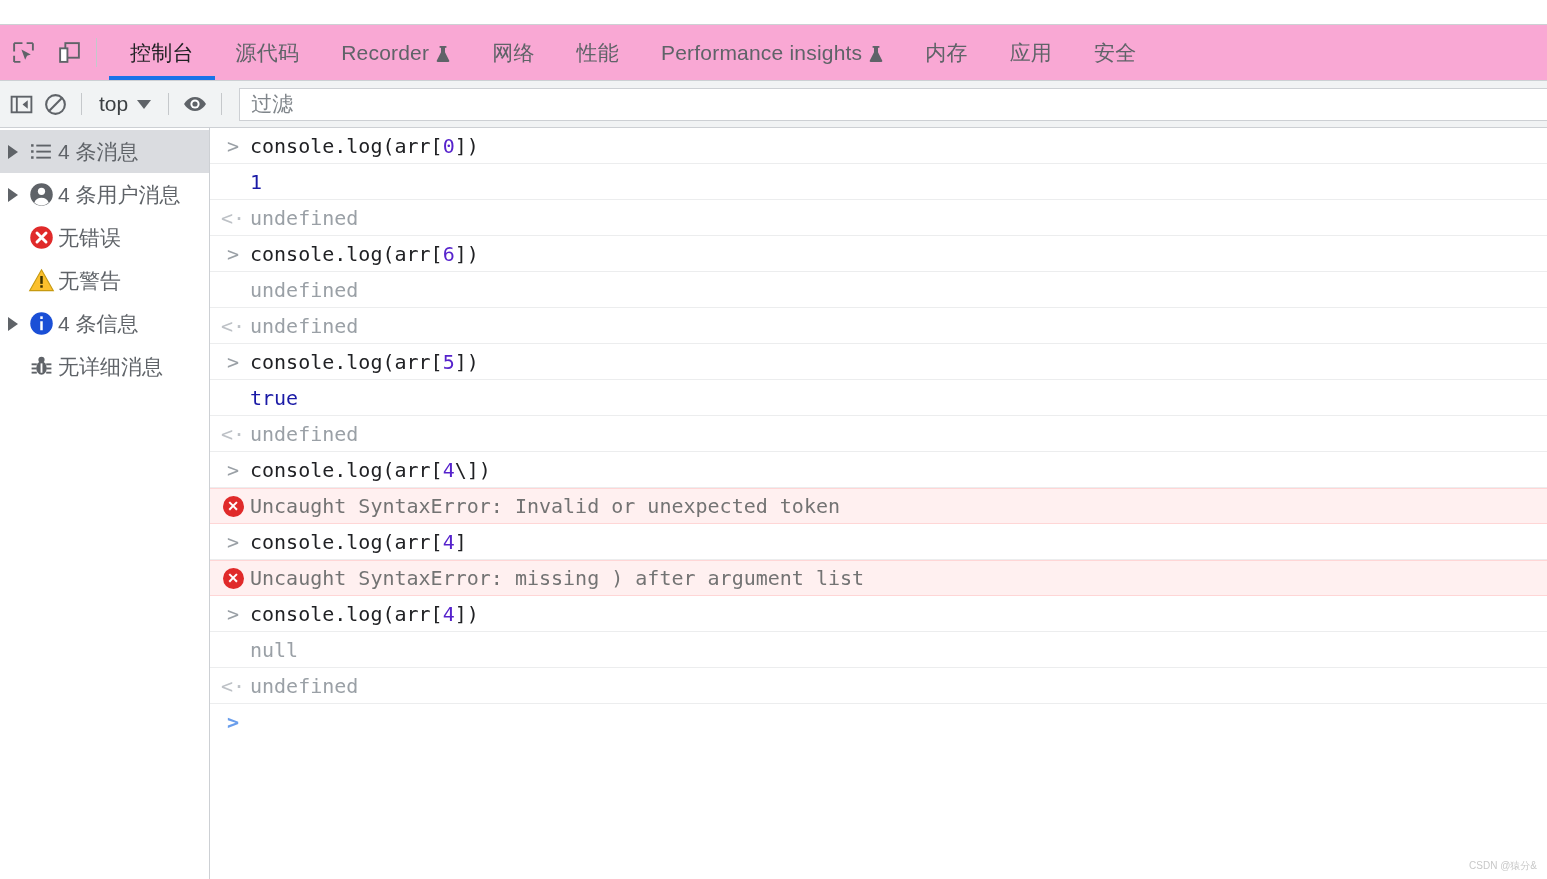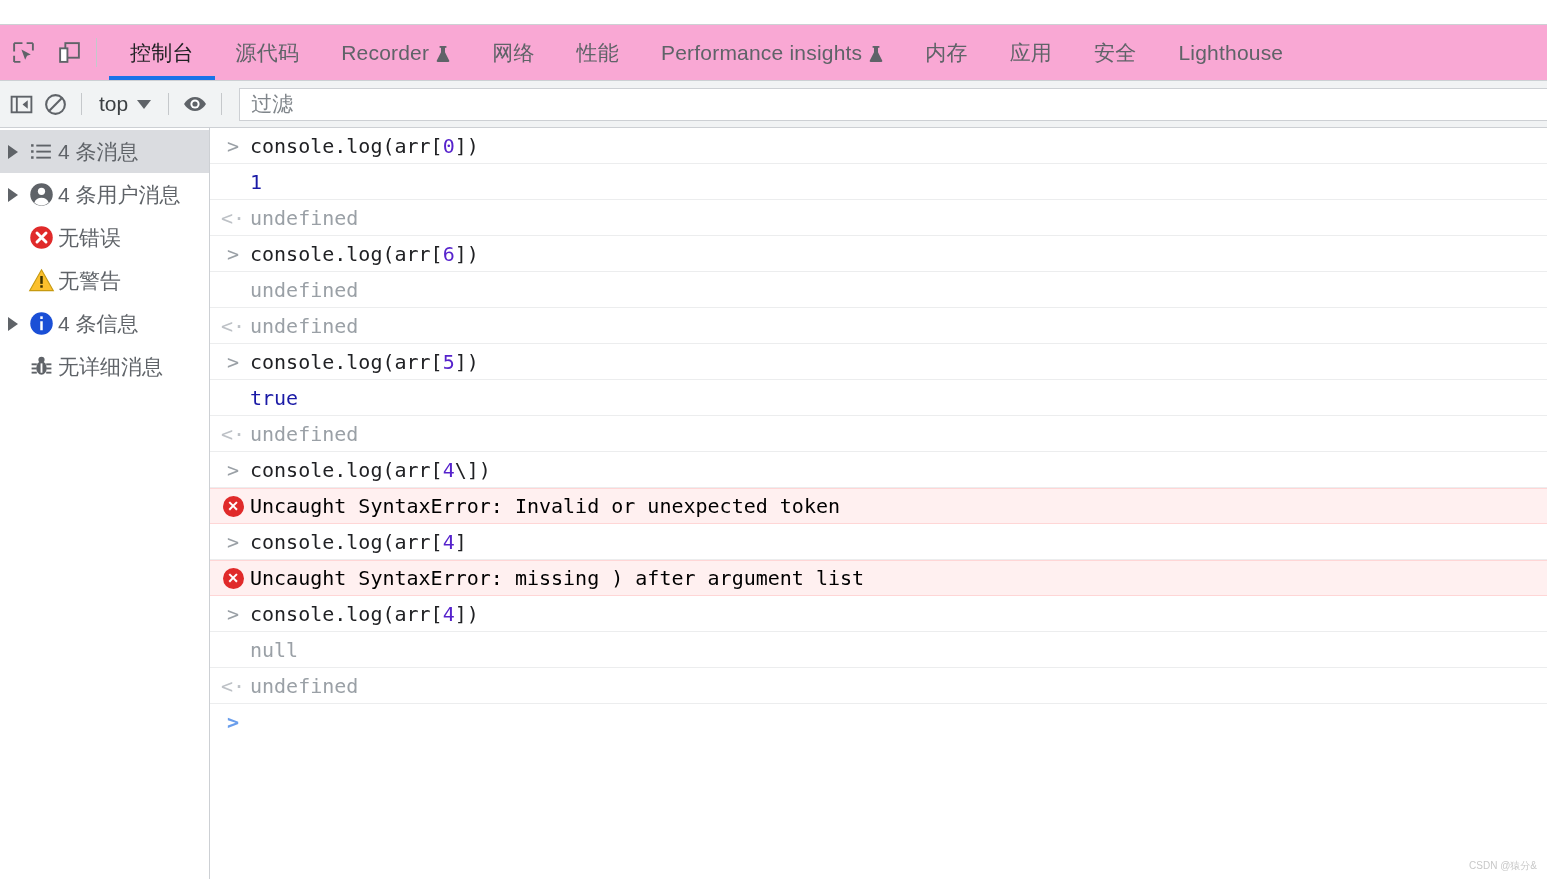--- a/index.html
+++ b/index.html
@@ -221,21 +221,21 @@
     font-size: 20px;
   }
   .g-in   { color: #9aa0a6; }
   .g-ret  { color: #bdc1c6; }
   .g-live { color: #6a9eec; font-weight: bold; }
   .txt { white-space: pre; }
   .t-code  { color: #202124; }
   .t-num   { color: #5622cc; }
   .t-val   { color: #1a1aa6; }
   .t-muted { color: #9aa0a6; }
-  .t-err   { color: #000000; }
+  .t-err   { color: #737373; }
   .err-ico {
     width: 21px; height: 21px;
     border-radius: 50%;
     background: #e02a2a;
     display: flex;
     align-items: center;
     justify-content: center;
     color: #fff;
     font-family: "Liberation Sans", sans-serif;
     font-size: 14px;
@@ -307,23 +307,20 @@
       </span>
     </div>
     <div class="tab">
       <span>内存</span>
     </div>
     <div class="tab">
       <span>应用</span>
     </div>
     <div class="tab">
       <span>安全</span>
-    </div>
-    <div class="tab">
-      <span>Lighthouse</span>
     </div>
   </div>
 </div>
 
 <div class="filterbar">
   <div class="icon-btn">
     <svg width="25" height="25" viewBox="0 0 24 24">
       <rect x="2.5" y="4.5" width="19" height="15" fill="none" stroke="#5f6368" stroke-width="1.8"></rect>
       <line x1="7.5" y1="4.5" x2="7.5" y2="19.5" stroke="#5f6368" stroke-width="1.8"></line>
       <path d="M18 8 l-5 4 5 4 Z" fill="#5f6368"></path>

